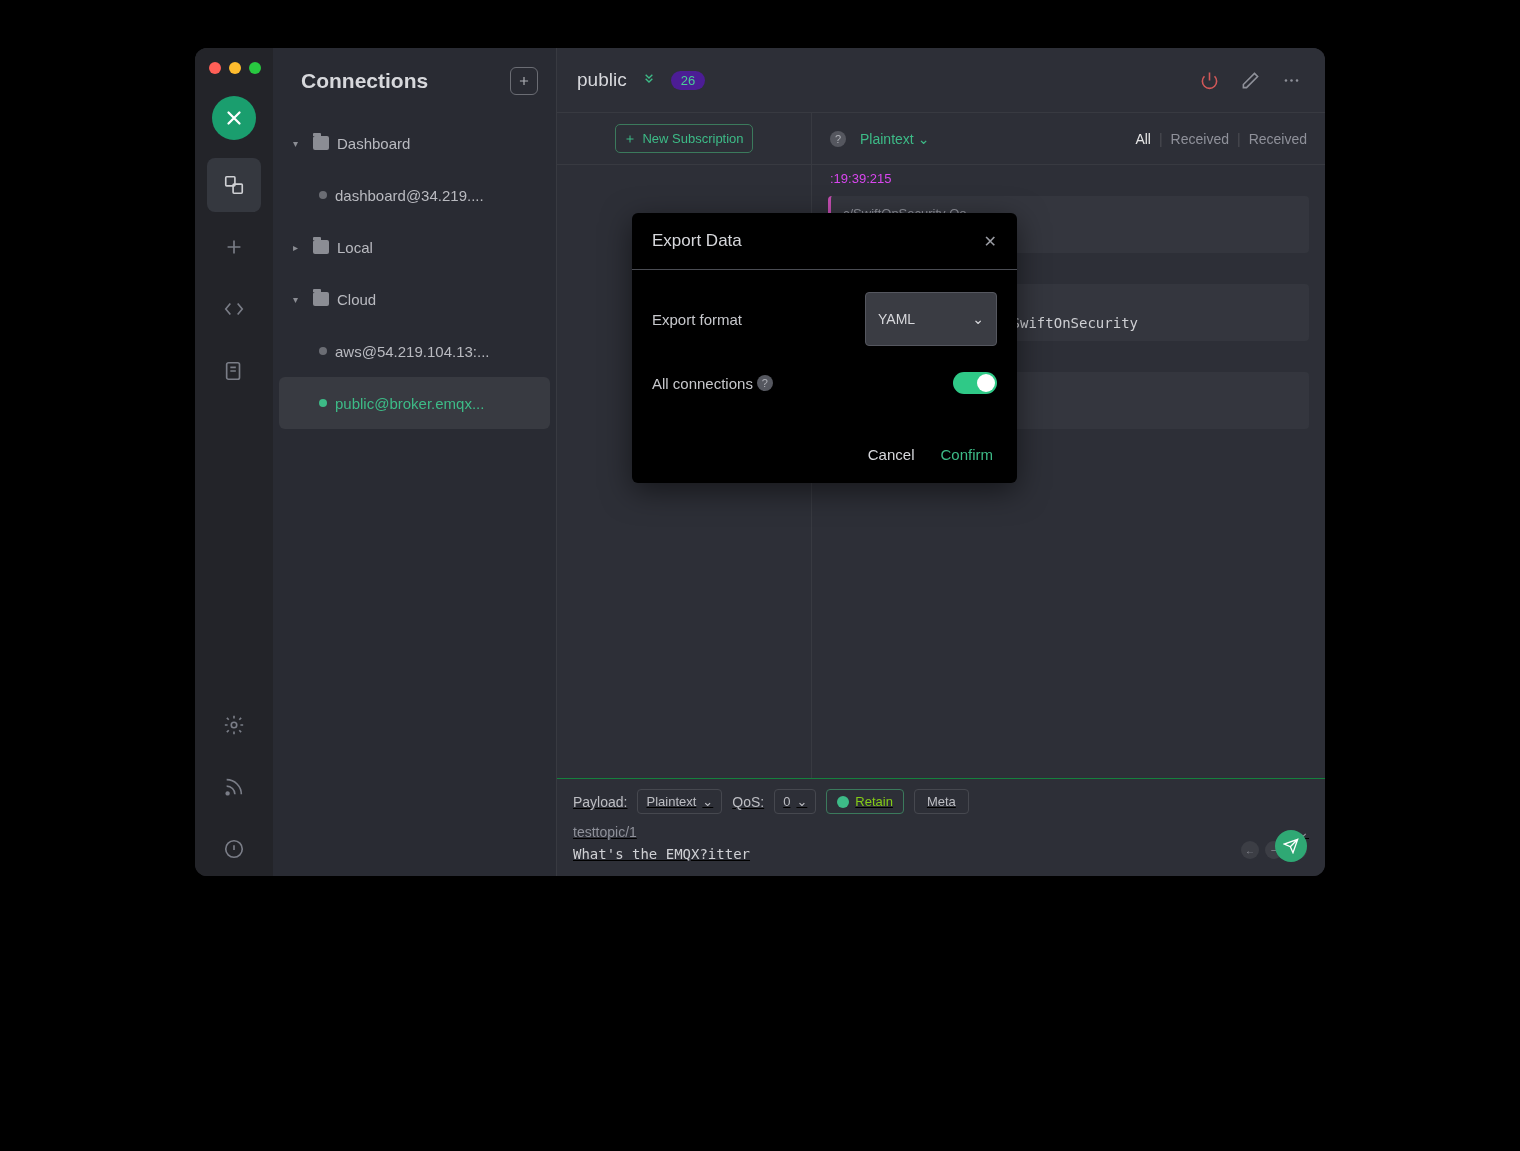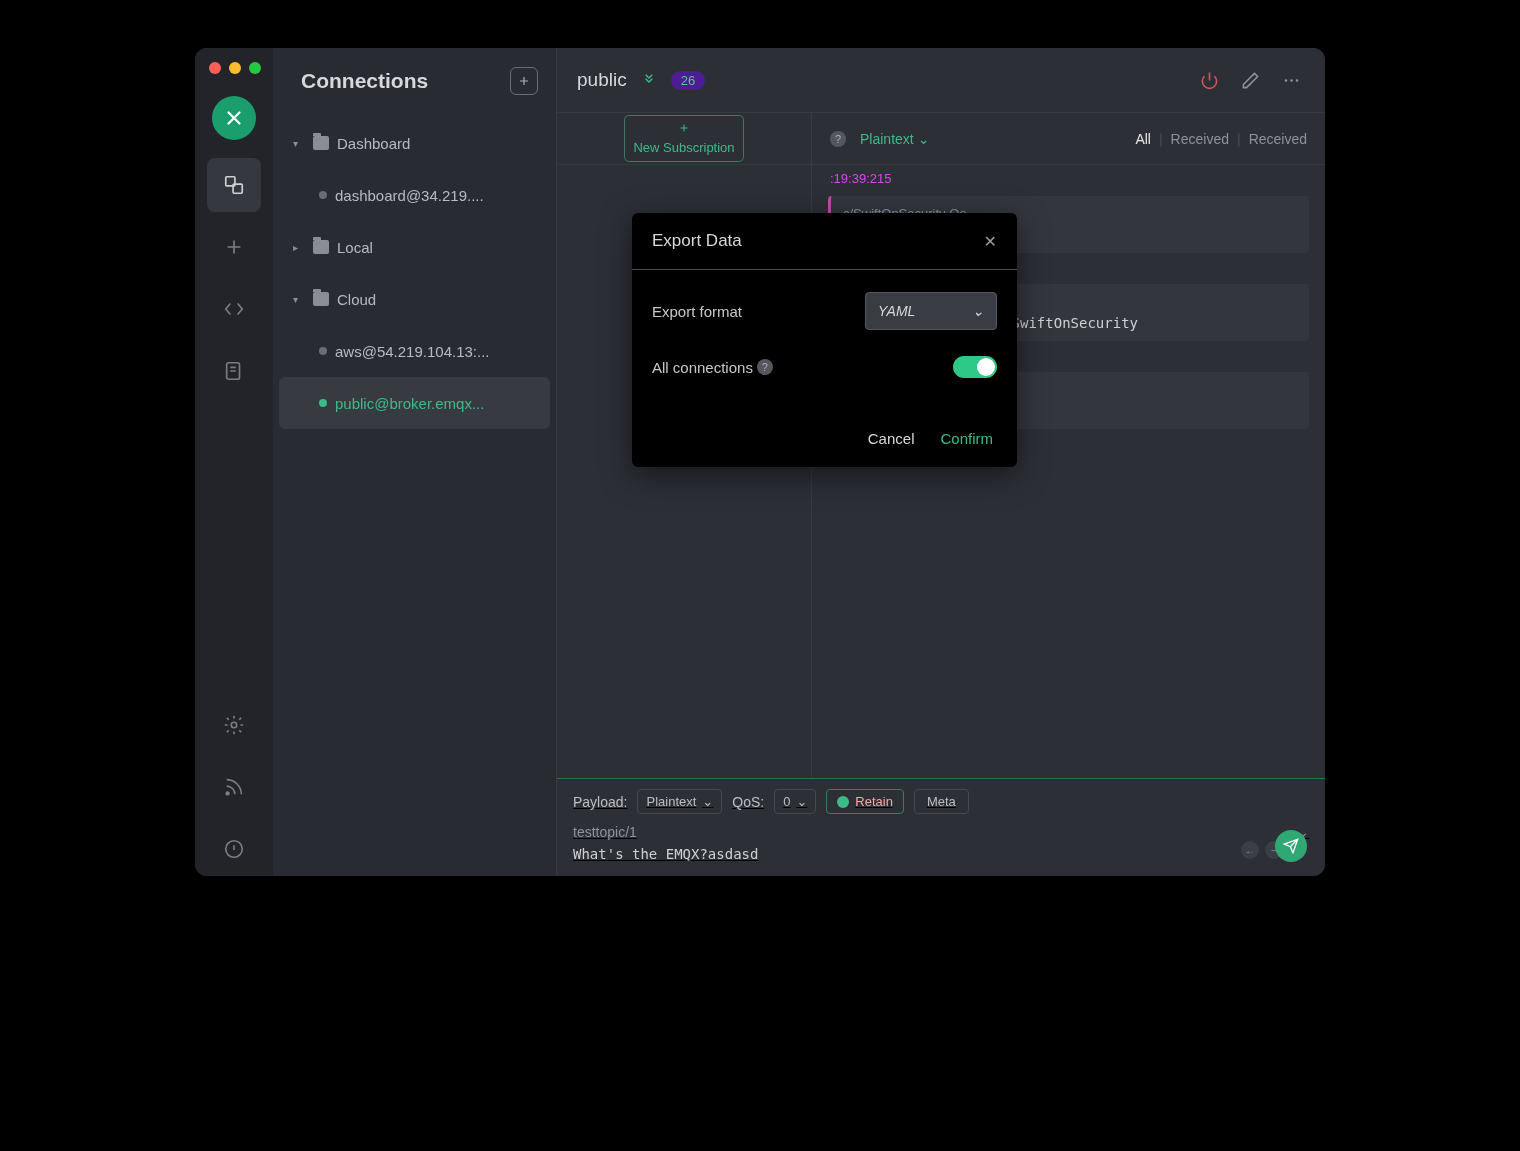--- a/index.html
+++ b/index.html
@@ -104,42 +104,42 @@
 .top-ic svg { width:19px; height:19px; display:block; }
 
 .subbar {
   height:52px; display:flex; align-items:center;
   border-bottom:1px solid #383a41;
 }
 .sub-left { flex:0 0 255px; display:flex; align-items:center; justify-content:center; border-right:1px solid #383a41; height:100%; }
 .newsub-btn {
   border:1px solid #3b7a5c; color:#3dbb87; background:transparent;
   padding:6px 8px; border-radius:5px; font-size:13px; cursor:pointer;
-  display:flex; align-items:center; gap:6px;flex-direction:column;
+  display:flex; align-items:center; gap:6px;
 }
 .sub-right { flex:1; display:flex; align-items:center; padding:0 18px; gap:14px; }
 .help-circ { width:16px;height:16px;border-radius:50%;background:#55575f;color:#aeb0b6;font-size:11px;display:flex;align-items:center;justify-content:center; }
 .pt-sel { color:#3dbb87; font-size:14px; display:flex; align-items:center; gap:4px; cursor:pointer;}
 .filters { margin-left:auto; display:flex; gap:8px; font-size:14px; color:#8f919a; align-items:center;}
 .filters .active { color:#e5e5e5; }
 .filters .divider { color:#4a4c53; }
 
 .body { flex:1; display:flex; overflow:hidden; }
 .subscriptions { width:255px; border-right:1px solid #383a41; }
 .messages { flex:1; overflow:hidden; padding:0 16px 12px 16px; color:#aeb0b6; font-family: ui-monospace, Menlo, monospace; font-size:14px; }
 .msg { background:#34363e; border-left:3px solid #c24db0; border-radius:4px; padding:10px 12px; margin-top:10px; }
 .msg .hdr { color:#8f919a; font-size:13px; margin-bottom:6px; font-family:-apple-system, sans-serif; }
 .msg .body { color:#cfd0d4; word-break:break-all; }
 .ts { color:#d946ef; font-size:13px; margin:6px 2px 0 2px; font-family:-apple-system, sans-serif;}
 
 .composer { border-top:1px solid #15803d; padding:10px 16px 14px 16px; position:relative;text-decoration:underline; }
 .comp-row { display:flex; align-items:center; gap:10px; color:#aeb0b6; font-size:14px; }
 .comp-label { color:#bdbec3; font-weight:500; }
 .sel-box { border:1px solid #46484f; border-radius:4px; padding:4px 8px; display:flex; align-items:center; gap:6px; color:#bdbec3; font-size:13px; cursor:pointer;}
-.retain-btn { border:1px solid #3b7a5c; color:#fca5a5; padding:4px 10px; border-radius:4px; display:flex;align-items:center;gap:6px;font-size:13px; cursor:pointer;}
+.retain-btn { border:1px solid #3b7a5c; color:#84cc16; padding:4px 10px; border-radius:4px; display:flex;align-items:center;gap:6px;font-size:13px; cursor:pointer;}
 .retain-dot{ width:12px;height:12px;border-radius:50%;background:#3dbb87; }
 .meta-btn { border:1px solid #46484f; color:#bdbec3; padding:4px 12px; border-radius:4px; font-size:13px; cursor:pointer;}
 .topic-row { display:flex; align-items:center; margin-top:10px; color:#8f919a; font-size:14px;}
 .topic-row .exp { margin-left:auto; color:#8f919a; cursor:pointer;}
 .payload-text { color:#cfd0d4; font-family:ui-monospace,Menlo,monospace; font-size:14px; margin-top:6px; }
 .mini-nav { position:absolute; right:18px; top:62px; display:flex; gap:6px; }
 .mini-nav div{ width:18px;height:18px;border-radius:50%;background:#3c3e45;color:#8f919a;display:flex;align-items:center;justify-content:center;font-size:10px;cursor:pointer;}
 .send-btn { position:absolute; right:18px; bottom:14px; width:32px;height:32px;border-radius:50%;background:#2fa874;display:flex;align-items:center;justify-content:center;cursor:pointer;}
 .send-btn svg{width:16px;height:16px;color:#fff;}
 
@@ -152,23 +152,23 @@
   background:#000000; border-radius:6px; box-shadow:0 8px 30px rgba(0,0,0,0.5);
   color:#d7d8dc; pointer-events:auto;
 }
 .modal-head { display:flex; align-items:center; justify-content:space-between; padding:18px 20px; border-bottom:1px solid #4a4c53;}
 .modal-title { font-size:17px; font-weight:500;}
 .modal-close { color:#9a9ca3; cursor:pointer; font-size:16px;}
 .modal-body { padding:22px 20px 10px 20px; }
 .form-row { display:flex; align-items:center; justify-content:space-between; margin-bottom:26px; }
 .form-label { color:#c7c8cc; font-size:15px; display:flex; align-items:center; gap:4px;}
 .select {
-  border:1px solid #55575f; border-radius:4px; padding:10px 12px; width:132px;
+  border:1px solid #55575f; border-radius:4px; padding:18px 12px; width:132px;
   display:flex; justify-content:space-between; align-items:center; color:#d7d8dc;
-  font-size:14px; cursor:pointer; background:#3a3c43;font-style:italic;
+  font-size:14px; cursor:pointer; background:#3a3c43;
 }
 .toggle {
   width:44px; height:22px; border-radius:11px; background:#2fc987;
   position:relative; cursor:pointer;
 }
 .toggle::after{content:'';position:absolute;right:2px;top:2px;width:18px;height:18px;border-radius:50%;background:#fff;}
 .modal-foot { display:flex; justify-content:flex-end; gap:26px; padding:16px 24px 20px; }
 .btn-cancel { color:#d7d8dc; cursor:pointer; font-size:15px; background:none; border:none;}
 .btn-confirm { color:#3dbb87; cursor:pointer; font-size:15px; background:none; border:none;}
 </style>
@@ -363,21 +363,21 @@
         <span class="retain-btn">
           <span class="retain-dot"></span>
           <span>Retain</span>
         </span>
         <span class="meta-btn">Meta</span>
       </div>
       <div class="topic-row">
         <span>testtopic/1</span>
         <span class="exp">⌄</span>
       </div>
-      <div class="payload-text">What's the EMQX?asdasd</div>
+      <div class="payload-text">What's the EMQX?itter</div>
       <div class="mini-nav">
         <div>←</div>
         <div>−</div>
         <div>→</div>
       </div>
       <div class="send-btn">
         <svg viewBox="0 0 24 24" fill="none" stroke="currentColor" stroke-width="2">
             <path d="M22 2L11 13M22 2l-7 20-4-9-9-4 20-7z"></path>
           </svg>
       </div>

